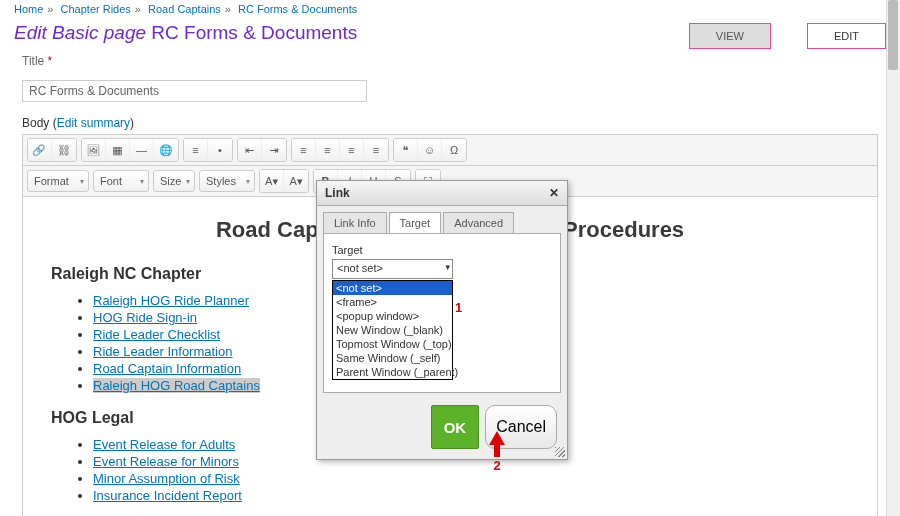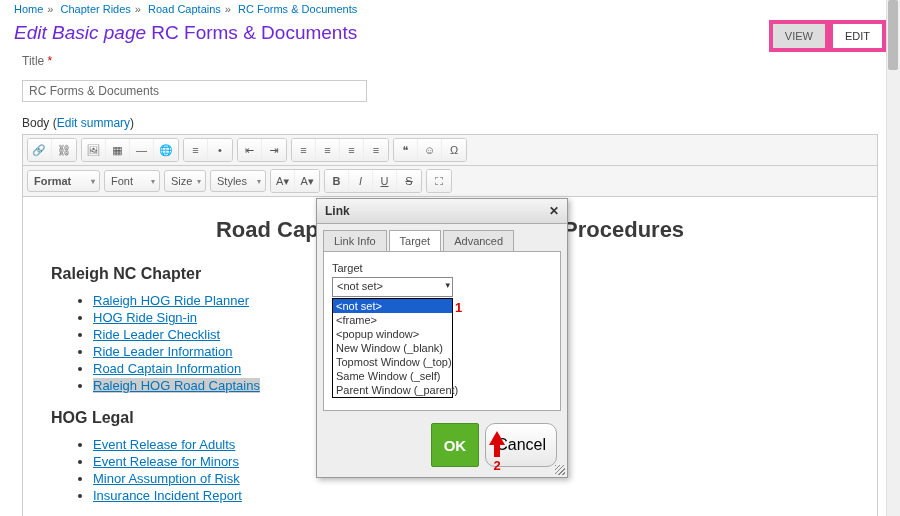--- a/index.html
+++ b/index.html
@@ -6,50 +6,50 @@
 body { font-family: Arial, Helvetica, sans-serif; font-size: 12px; color: #333; background: #fff; width: 900px; height: 516px; overflow: hidden; position: relative; }
 .page { padding: 0 14px; }
 .breadcrumb { font-size: 11px; color: #0074BD; padding: 3px 0; }
 .breadcrumb a { color: #0074BD; text-decoration: none; }
 .breadcrumb span.sep { color: #666; padding: 0 4px; }
 .header-row { display: flex; justify-content: space-between; align-items: center; }
 .page-title { font-size: 19px; font-weight: normal; color: #6d28d9; font-style: italic; margin: 4px 0 10px 0; }
 .page-title em { font-style: italic; }
 .page-title .suffix { font-style: normal; }
 .tabs-right { display: flex; }
-.tabs-right .tab { padding: 6px 12px; font-size: 11px; border: 4px solid #ec4899; background: #ddd; color: #555; }
+.tabs-right .tab { padding: 6px 26px; font-size: 11px; border: 1px solid #ec4899; background: #ddd; color: #555; margin-left: 36px; }
 .tabs-right .tab.active { background: #fff; color: #333; }
 .form-area { padding: 0 8px; }
 .field-label { font-size: 12px; color: #666; margin-bottom: 12px; }
 .req { color: #c00; }
 .title-input { width: 345px; height: 22px; border: 1px solid #ccc; padding: 2px 6px; font-size: 12px; color: #666; background: #fff; }
 .body-label { margin-top: 14px; font-size: 12px; color: #333; }
 .body-label a { color: #0074BD; text-decoration: none; margin-top: 8px; }
 .editor { border: 1px solid #ccc; margin-top: 4px; }
 .toolbar { background: #f5f5f5; border-bottom: 1px solid #ccc; padding: 3px 4px; display: flex; flex-wrap: wrap; gap: 4px; align-items: center; }
 .btn-group { display: flex; border: 1px solid #ccc; border-radius: 3px; overflow: hidden; background: #fff; }
 .tbtn { width: 24px; height: 22px; display: flex; align-items: center; justify-content: center; font-size: 11px; color: #555; border-right: 1px solid #eee; background: linear-gradient(#fff,#f0f0f0); }
 .tbtn:last-child { border-right: none; }
 .dd { height: 22px; border: 1px solid #ccc; background: linear-gradient(#fff,#f0f0f0); padding: 0 16px 0 6px; font-size: 11px; color: #555; position: relative; border-radius: 3px; display: flex; align-items: center; }
 .dd::after { content: "▾"; position: absolute; right: 4px; font-size: 8px; color: #888; }
-.dd.format { width: 73px; font-weight: bold; }
+.dd.format { width: 62px; }
 .dd.font { width: 56px; }
 .dd.size { width: 42px; }
 .dd.styles { width: 56px; }
 .toolbar-row2 { display: flex; gap: 4px; padding: 3px 4px; background: #f5f5f5; border-bottom: 1px solid #ccc; align-items: center; }
 .content-area { padding: 20px 18px; min-height: 270px; background: #fff; }
 .main-heading { text-align: center; font-size: 22px; font-weight: bold; color: #3a3a3a; margin-bottom: 22px; }
 .section-title { font-size: 16px; font-weight: bold; color: #333; margin: 10px 0 10px 10px; }
 ul.link-list { list-style: disc; margin: 0 0 16px 52px; }
 ul.link-list li { margin: 2px 0; font-size: 13px; }
 ul.link-list a { color: #0074BD; text-decoration: underline; }
 .highlighted { background: #ccc; }
 
 
-.dialog { position: absolute; left: 316px; top: 198px; width: 252px; background: #eee; border: 1px solid #999; box-shadow: 2px 2px 6px rgba(0,0,0,0.3); }
+.dialog { position: absolute; left: 316px; top: 180px; width: 252px; background: #eee; border: 1px solid #999; box-shadow: 2px 2px 6px rgba(0,0,0,0.3); }
 .dialog-title { background: linear-gradient(#f5f5f5,#ddd); padding: 5px 8px; font-size: 12px; font-weight: bold; display: flex; justify-content: space-between; align-items: center; border-bottom: 1px solid #aaa; }
 .dialog-close { font-weight: bold; cursor: pointer; }
 .dialog-tabs { display: flex; padding: 6px 6px 0 6px; gap: 2px; background: #eee; }
 .dtab { padding: 4px 10px; font-size: 11px; border: 1px solid #aaa; background: #e5e5e5; border-bottom: none; color: #555; }
 .dtab.active { background: #fff; }
 .dialog-body { background: #fff; margin: 0 6px 6px 6px; border: 1px solid #aaa; padding: 10px 8px; min-height: 160px; position: relative; }
 .dlabel { font-size: 11px; margin-bottom: 3px; display: block; }
 .dsel { width: 121px; height: 20px; border: 1px solid #888; font-size: 11px; background: #fff; position: relative; }
 .dsel-display { padding: 2px 4px; }
 .dsel-arrow { position: absolute; right: 2px; top: 2px; font-size: 9px; }

